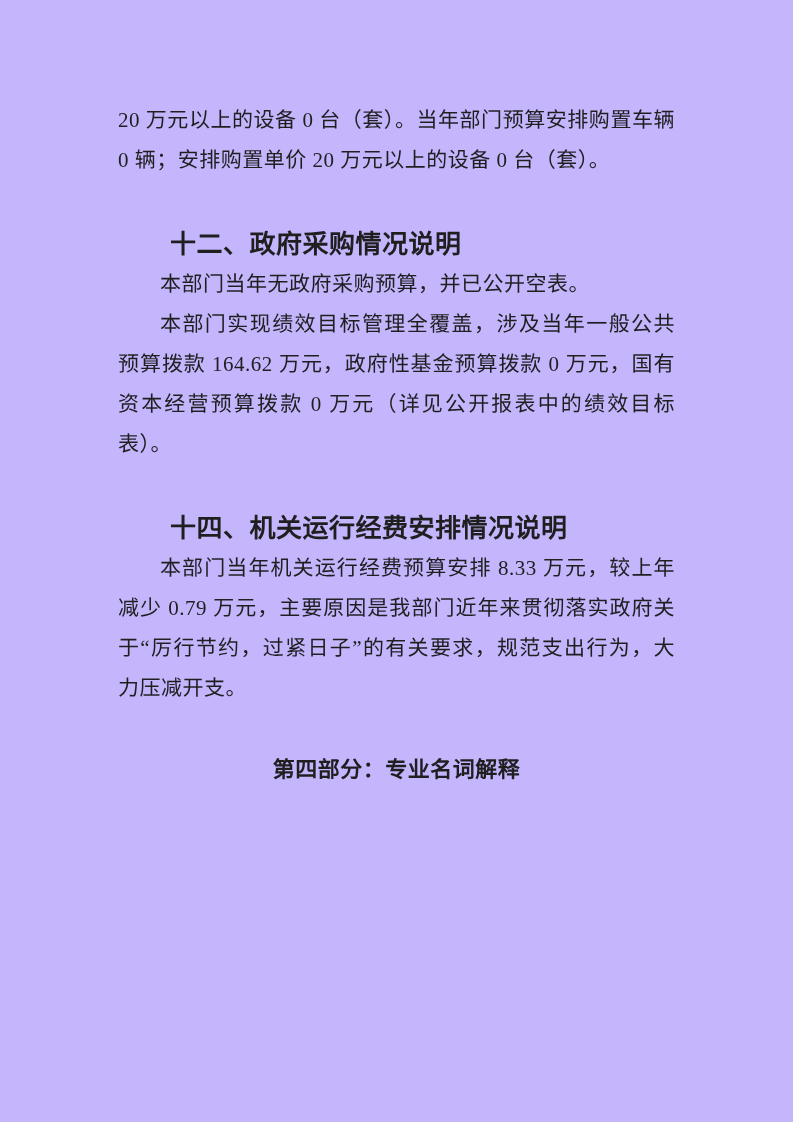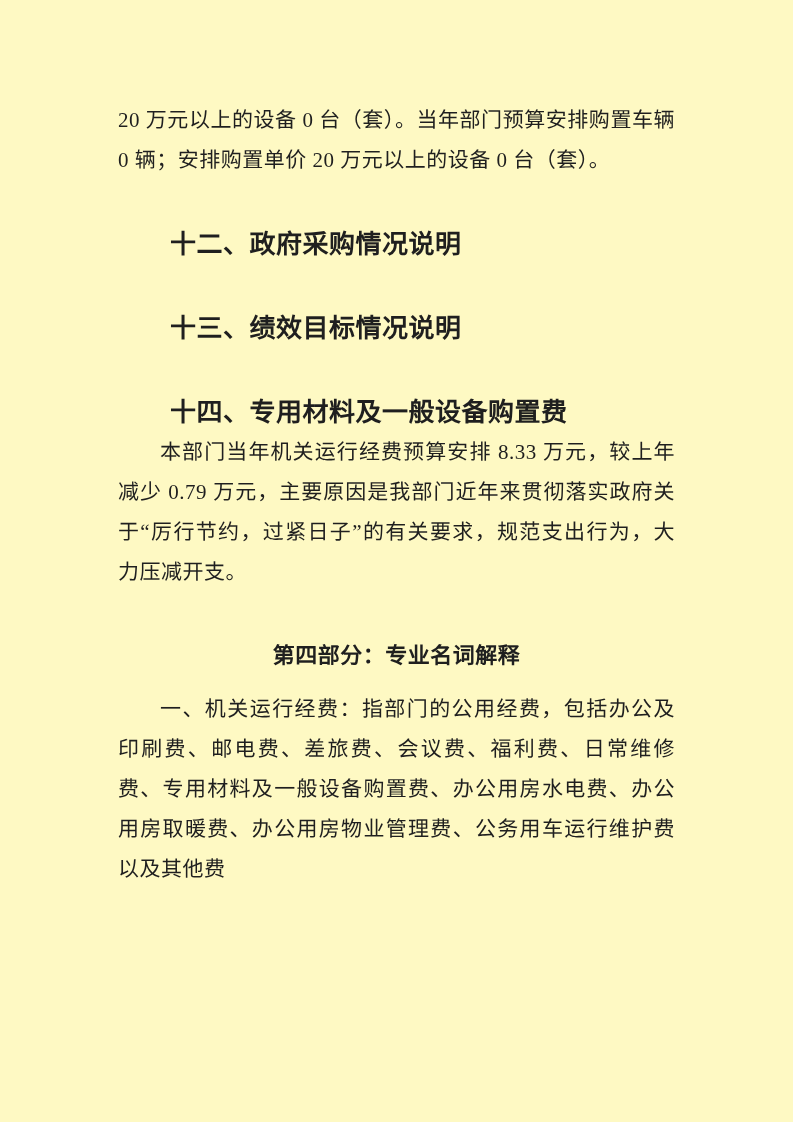--- a/index.html
+++ b/index.html
@@ -9,21 +9,21 @@
   body {
     width: 793px;
     height: 1122px;
     background: #ffffff;
     overflow: hidden;
   }
   .page {
     position: relative;
     width: 793px;
     height: 1122px;
-    background: #fef9c3;
+    background: #c4b5fd;
   }
   .content {
     position: absolute;
     left: 118px;
     top: 0;
     width: 557px;
     padding-top: 100px;
     color: #1f1f1f;
   }
   .para {
@@ -40,45 +40,45 @@
   .sec-heading {
     margin: 44px 0 0 0;
     font-family: "Liberation Sans", "DejaVu Sans", sans-serif;
     font-weight: 700;
     font-size: 26px;
     line-height: 40px;
     text-indent: 2em;
     letter-spacing: 0.5px;
   }
   .part-heading {
-    margin: 44px 0 13px 0;
-    font-family: Liberation Sans, sans-serif;
+    margin: 44px 0 6px 0;
+    font-family: Liberation Mono, monospace;
     font-weight: 700;
     font-size: 22px;
     line-height: 40px;
     text-align: center;
     letter-spacing: 0.5px;
   }
 </style>
 </head>
 <body>
 
 <div class="page">
   <div class="content">
 
     <p class="para">20 万元以上的设备 0 台（套）。当年部门预算安排购置车辆 0 辆；安排购置单价 20 万元以上的设备 0 台（套）。</p>
 
     <h2 class="sec-heading">十二、政府采购情况说明</h2>
 
-
-    <h2 class="sec-heading">十三、绩效目标情况说明</h2>
+    <p class="para indent">本部门当年无政府采购预算，并已公开空表。</p>
 
 
-    <h2 class="sec-heading">十四、专用材料及一般设备购置费</h2>
+    <p class="para indent">本部门实现绩效目标管理全覆盖，涉及当年一般公共预算拨款 164.62 万元，政府性基金预算拨款 0 万元，国有资本经营预算拨款 0 万元（详见公开报表中的绩效目标表）。</p>
+
+    <h2 class="sec-heading">十四、机关运行经费安排情况说明</h2>
 
     <p class="para indent">本部门当年机关运行经费预算安排 8.33 万元，较上年减少 0.79 万元，主要原因是我部门近年来贯彻落实政府关于“厉行节约，过紧日子”的有关要求，规范支出行为，大力压减开支。</p>
 
     <h1 class="part-heading">第四部分：专业名词解释</h1>
 
-    <p class="para indent">一、机关运行经费：指部门的公用经费，包括办公及印刷费、邮电费、差旅费、会议费、福利费、日常维修费、专用材料及一般设备购置费、办公用房水电费、办公用房取暖费、办公用房物业管理费、公务用车运行维护费以及其他费</p>
 
   </div>
 </div>
 
 </body></html>

